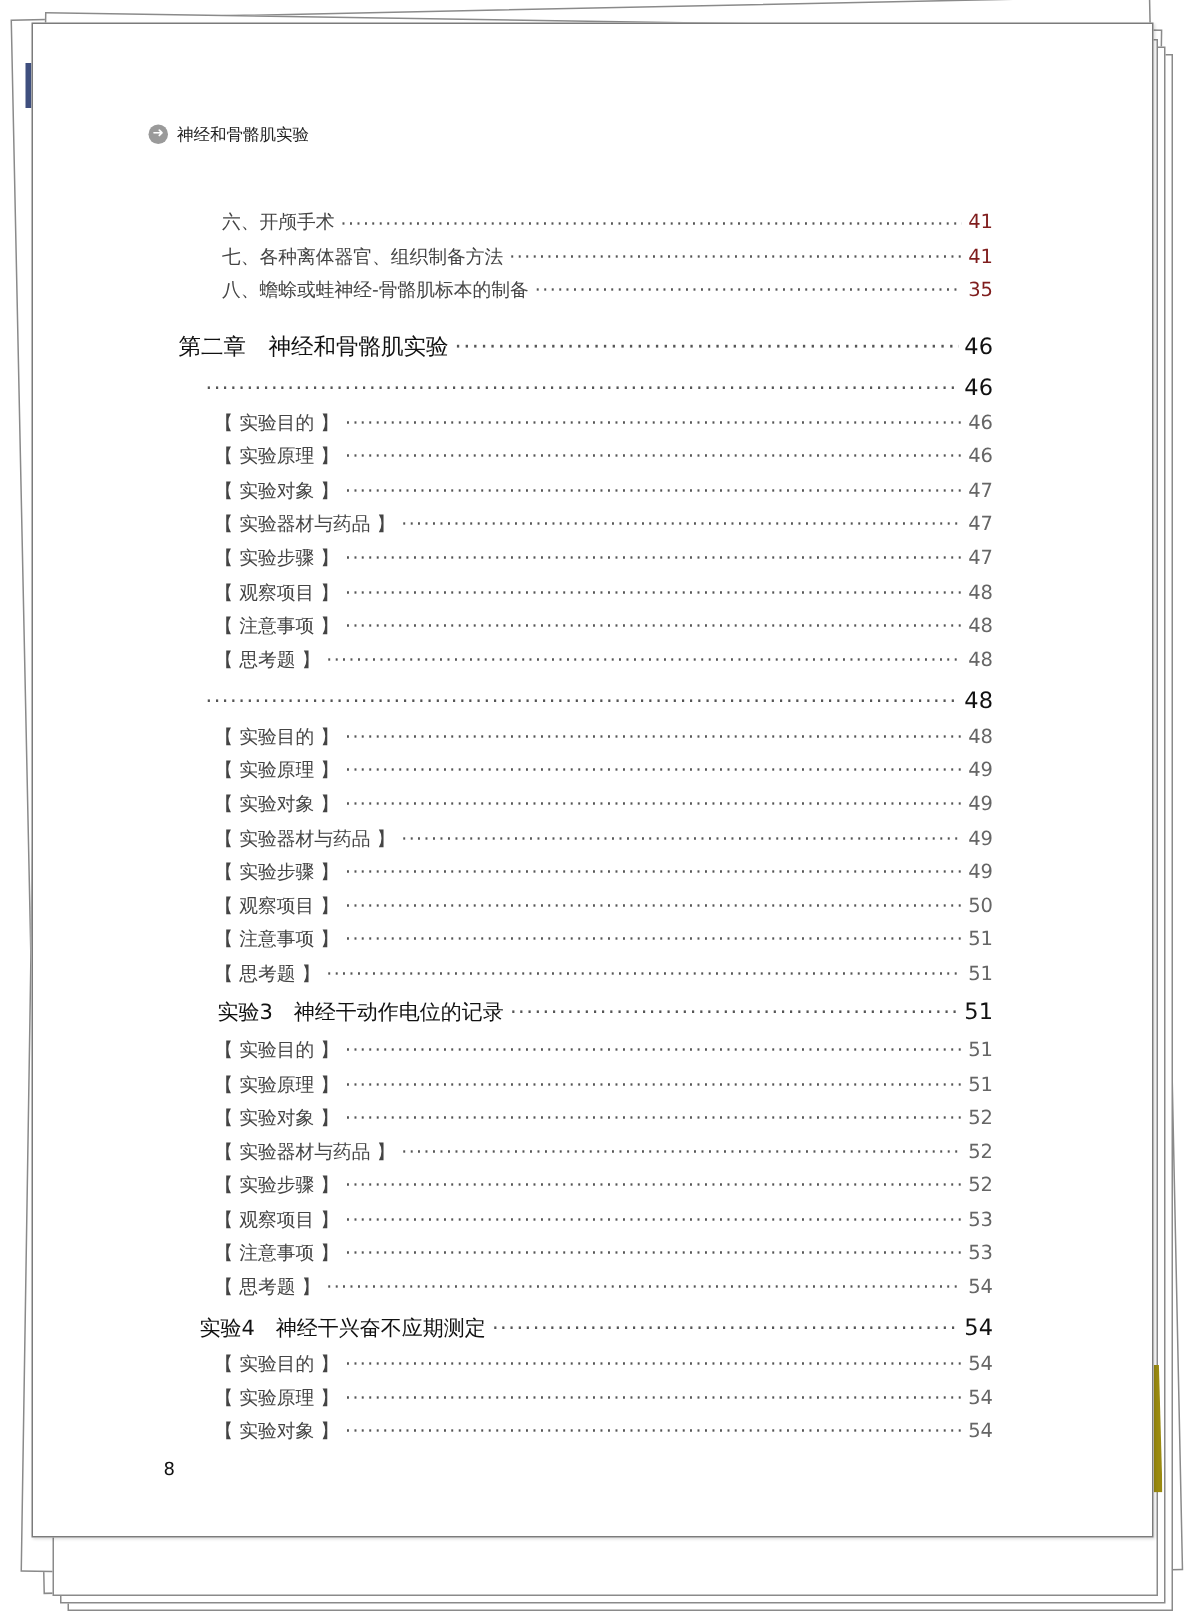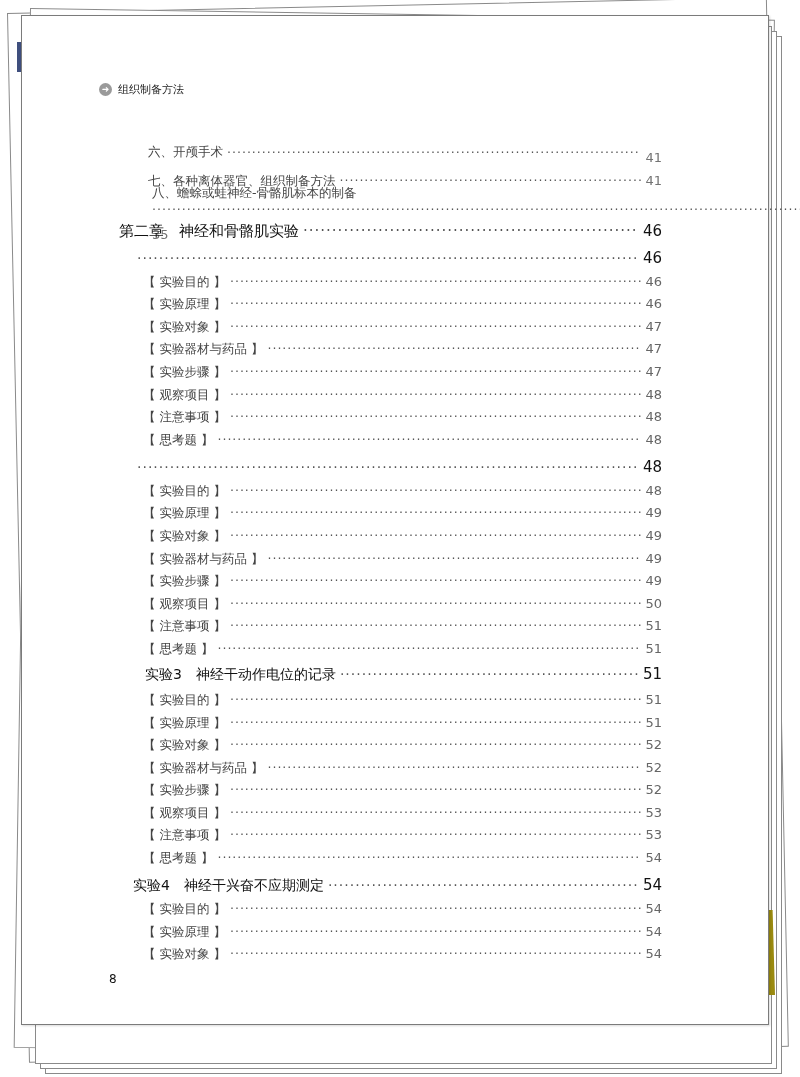--- a/index.html
+++ b/index.html
@@ -20,21 +20,21 @@
   .rh-icon { width:13px; height:13px; border-radius:50%; background:#9a9a9a; color:#fff; font-size:9px;
              display:flex; align-items:center; justify-content:center; line-height:1; }
   .rh-title { font-size:11px; color:#222; }
   .toc { position:absolute; left:0; top:0; width:100%; }
   .row { position:absolute; display:flex; align-items:baseline; right:106px; white-space:nowrap; }
   .row .label { flex:0 0 auto; }
   .row .dots { flex:1 1 auto; overflow:hidden; margin:0 4px; letter-spacing:1px; color:#555; }
   .row .dots::before { content:"·····························································································································································"; }
   .row .page-num { flex:0 0 auto; text-align:right; }
   .lvl-sub { font-size:12.5px; color:#444; }
-  .lvl-sub .page-num { color:#737373; font-size:13px;margin-top:10px; }
+  .lvl-sub .page-num { color:#7f1d1d; font-size:13px; }
   .lvl-chapter { font-size:15px; color:#111;justify-content:space-between; }
   .lvl-chapter .page-num { font-size:15px; color:#111; }
   .lvl-exp { font-size:14px; color:#111; }
   .lvl-exp .page-num { font-size:15px; color:#111; }
   .lvl-item { font-size:12.5px; color:#444; }
   .lvl-item .page-num { color:#666; font-size:13px; }
   .folio { position:absolute; left:87px; top:956px; font-size:12px; color:#111; }
 </style>
 </head>
 <body>
@@ -43,35 +43,35 @@
 <div class="blue-edge"></div>
 <div class="sheet back-tilt"></div>
 <div class="sheet back-right3"></div>
 <div class="sheet back-right2"></div>
 <div class="sheet back-right1"></div>
 <div class="olive-edge"></div>
 
 <div class="page">
   <div class="running-head">
     <span class="rh-icon">➜</span>
-    <span class="rh-title">组织制备方法</span>
+    <span class="rh-title">神经和骨骼肌实验</span>
   </div>
 
   <div class="toc" id="toc">
       <div class="row lvl-sub" style="top: 124px; left: 126px; align-items: center;">
         <span class="label">六、开颅手术</span>
         <span class="dots"></span>
         <span class="page-num">41</span>
       </div>
       <div class="row lvl-sub" style="top: 147px; left: 126px;">
         <span class="label">七、各种离体器官、组织制备方法</span>
         <span class="dots"></span>
         <span class="page-num">41</span>
       </div>
-      <div class="row lvl-sub" style="top: 169px; left: 126px; flex-direction: column;">
+      <div class="row lvl-sub" style="top: 169px; left: 126px;">
         <span class="label">八、蟾蜍或蛙神经-骨骼肌标本的制备</span>
         <span class="dots"></span>
         <span class="page-num">35</span>
       </div>
       <div class="row lvl-chapter" style="top: 206px; left: 97px;">
         <span class="label">第二章　神经和骨骼肌实验</span>
         <span class="dots"></span>
         <span class="page-num">46</span>
       </div>
       <div class="row lvl-exp" style="top: 233px; left: 111px;">

